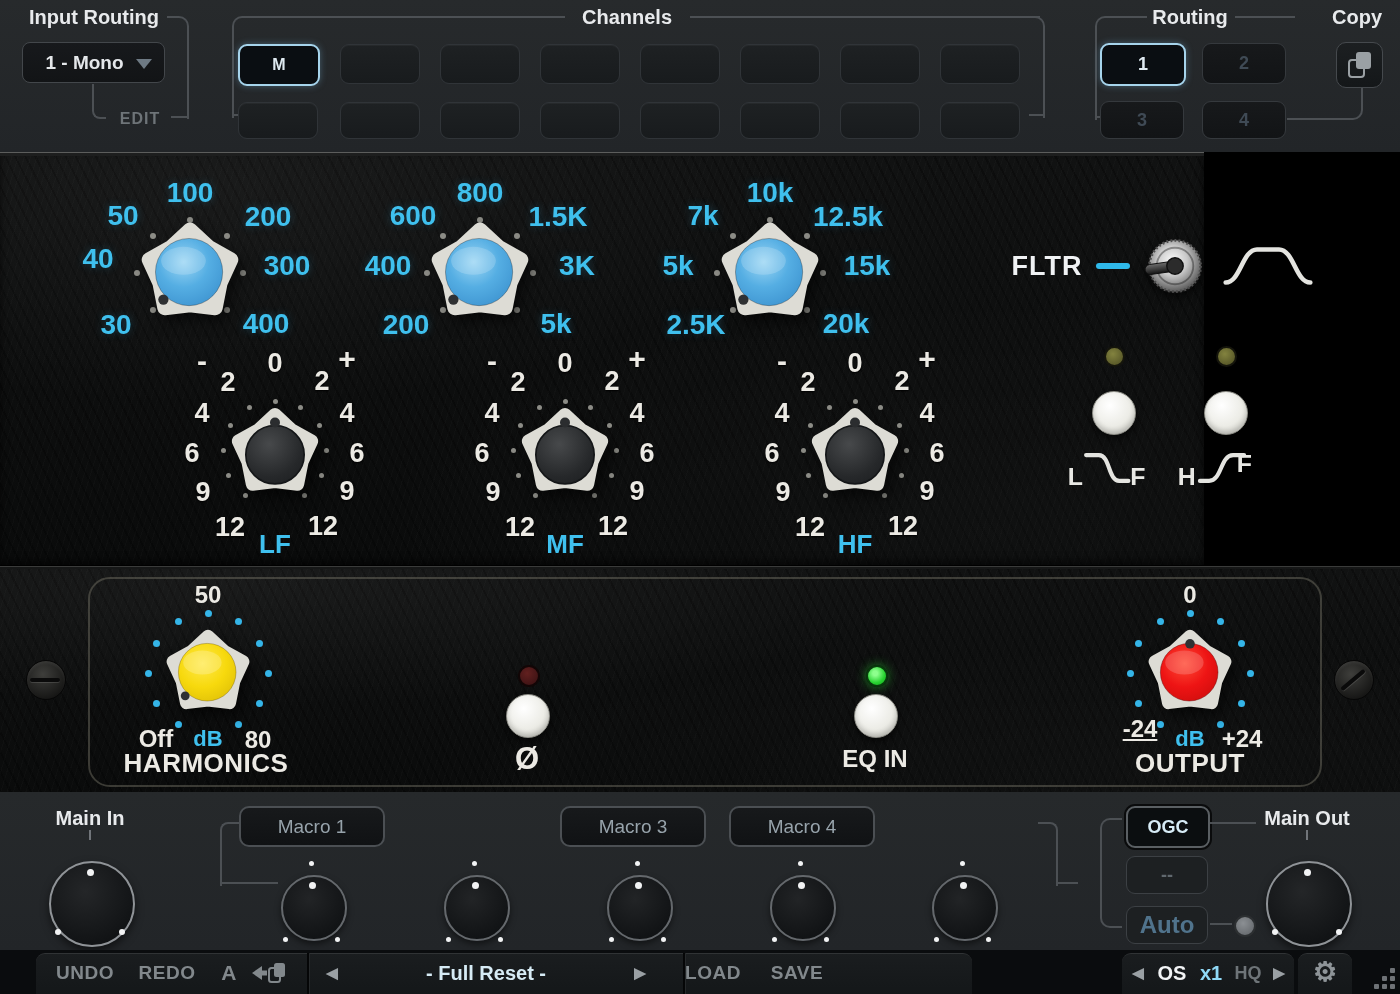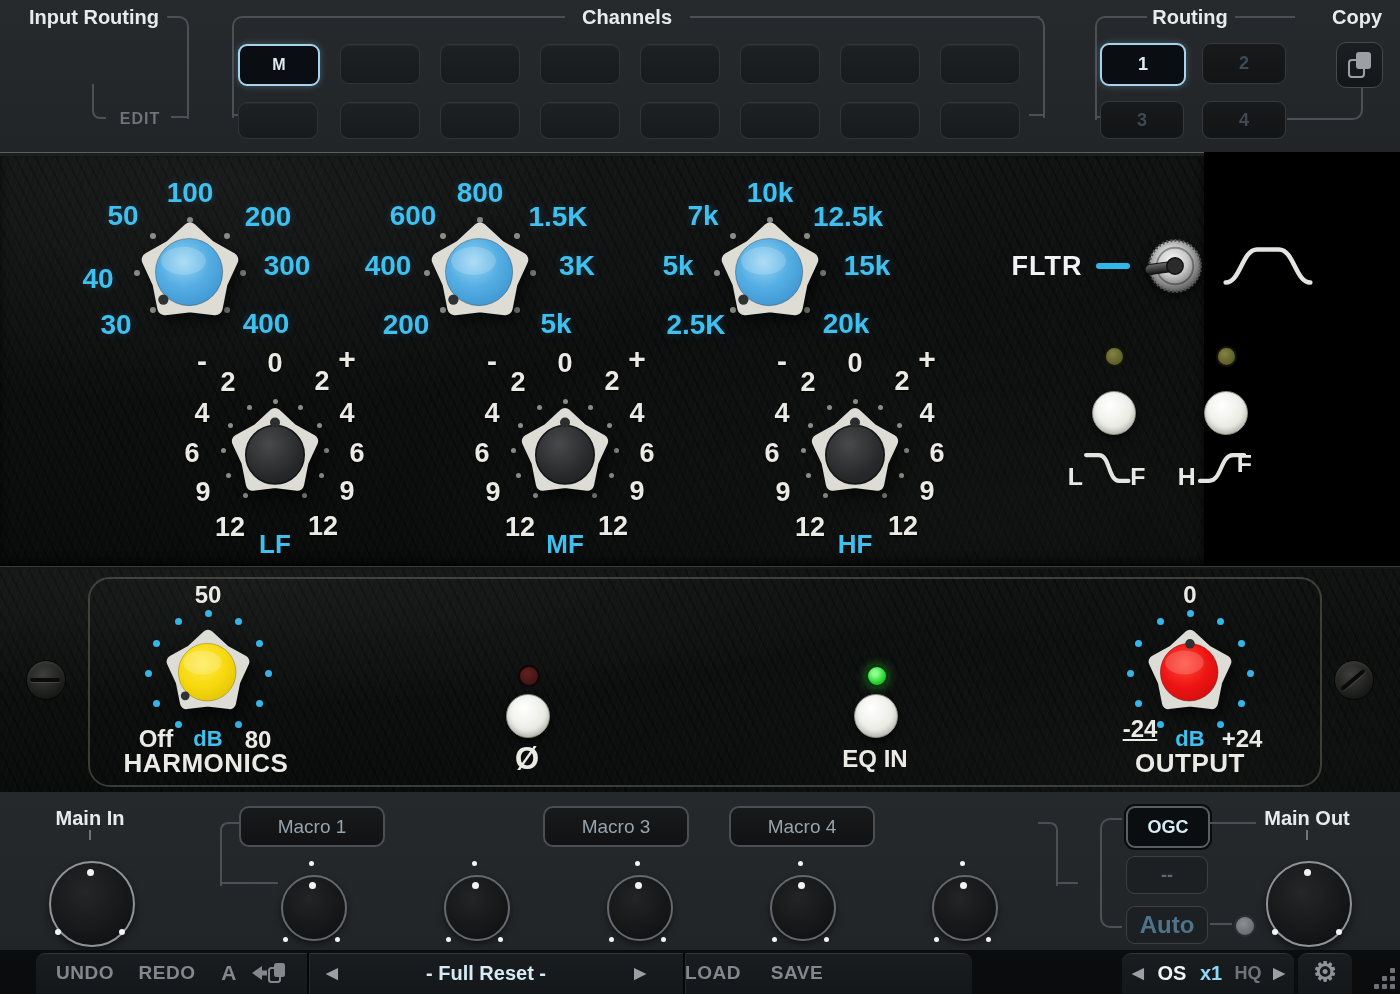--- a/index.html
+++ b/index.html
@@ -121,20 +121,24 @@
       <polygon points="60,14 79.98,32.49 103.75,45.79 92.33,70.51 87.04,97.21 60,94 32.96,97.21 27.67,70.51 16.25,45.79 40.02,32.49" fill="url(#baseGrad)" stroke="#dddcd5" stroke-width="16" stroke-linejoin="round"></polygon>
     </g>
   </defs>
 </svg>
 
 <div id="app">
 
   <div class="abs" id="topbar">
     <div class="t" style="left:94px;top:17px;font-size:20px;">Input Routing</div>
     <div class="brk" style="left:167px;top:16px;width:20px;height:101px;border-top-width:2px;border-right-width:2px;border-top-right-radius:10px;"></div>
+    <div class="dropdown" style="left:22px;top:42px;width:141px;height:39px;">
+      <span style="font-weight:bold;font-size:19px;color:#e4e7ea;margin-right:18px;">1 - Mono</span>
+      <div class="caret"></div>
+    </div>
     <div class="brk" style="left:92px;top:84px;width:12px;height:33px;border-left-width:2px;border-bottom-width:2px;border-bottom-left-radius:8px;"></div>
     <div class="hline" style="left:171px;top:116px;width:16px;"></div>
     <div class="t" style="left:140px;top:119px;font-size:16px;color:#6e7478;letter-spacing:1px;">EDIT</div>
 
     <div class="t" style="left:627px;top:17px;font-size:20px;">Channels</div>
     <div class="hline" style="left:248px;top:16px;width:317px;"></div>
     <div class="hline" style="left:690px;top:16px;width:350px;"></div>
     <div class="brk" style="left:232px;top:16px;width:20px;height:100px;border-top-width:2px;border-left-width:2px;border-top-left-radius:10px;"></div>
     <div class="hline" style="left:234px;top:114px;width:14px;"></div>
     <div class="brk" style="left:1023px;top:16px;width:20px;height:100px;border-top-width:2px;border-right-width:2px;border-top-right-radius:10px;"></div>
@@ -188,21 +192,21 @@
           <div style="position: absolute; border-radius: 50%; width: 6px; height: 6px; background: rgb(140, 140, 134); left: 94.4767px; top: 94.4767px;"></div>
         </div>
       <svg class="knob-svg" style="left:94px;top:44px;" width="112" height="112" viewBox="0 0 120 120">
         <use href="#starG"></use>
           <circle cx="59" cy="59" r="36" fill="url(#blueGrad)" stroke="rgba(0,0,0,.3)"></circle>
         <ellipse cx="53" cy="47" rx="24" ry="15" fill="rgba(255,255,255,.18)"></ellipse>
         <circle cx="31.5" cy="88.5" r="5.5" fill="#2f3133"></circle>
       </svg>
       <div class="t fq" style="left:150px;top:20px;">100</div>
       <div class="t fq" style="left:83px;top:43px;">50</div>
-      <div class="t fq" style="left:58px;top:106px;">40</div>
+      <div class="t fq" style="left:58px;top:86px;">40</div>
       <div class="t fq" style="left:76px;top:152px;">30</div>
       <div class="t fq" style="left:228px;top:44px;">200</div>
       <div class="t fq" style="left:247px;top:93px;">300</div>
       <div class="t fq" style="left:226px;top:151px;">400</div>
     </div>
 
     <div class="abs" style="left:330px;top:20px;width:300px;height:200px;">
       <div class="abs" style="left:90px;top:40px;width:120px;height:120px;">
           <div style="position: absolute; border-radius: 50%; width: 6px; height: 6px; background: rgb(140, 140, 134); left: 57px; top: 4px;"></div>
           <div style="position: absolute; border-radius: 50%; width: 6px; height: 6px; background: rgb(140, 140, 134); left: 19.5233px; top: 19.5233px;"></div>
@@ -471,21 +475,21 @@
     <div class="kdot" style="left:119px;top:137px;width:6px;height:6px;"></div>
 
     <div class="brk" style="left:220px;top:30px;width:19px;height:62px;border-top-width:2px;border-left-width:2px;border-top-left-radius:8px;"></div>
     <div class="hline" style="left:220px;top:90px;width:58px;"></div>
     <div class="brk" style="left:1038px;top:30px;width:18px;height:62px;border-top-width:2px;border-right-width:2px;border-top-right-radius:8px;"></div>
     <div class="hline" style="left:1056px;top:90px;width:22px;"></div>
 
     <div class="macrobtn" style="left:239px;top:14px;">
         <span>Macro 1</span>
       </div>
-    <div class="macrobtn" style="left:543px;top:14px;">
+    <div class="macrobtn" style="left:560px;top:14px;">
         <span>Macro 3</span>
       </div>
     <div class="macrobtn" style="left:729px;top:14px;">
         <span>Macro 4</span>
       </div>
 
     <div class="macroknob" style="left:281px;top:83px;">
         <div class="kdot" style="left:26px;top:5px;width:7px;height:7px;"></div>
       </div>
     <div class="macroknob" style="left:444px;top:83px;">

